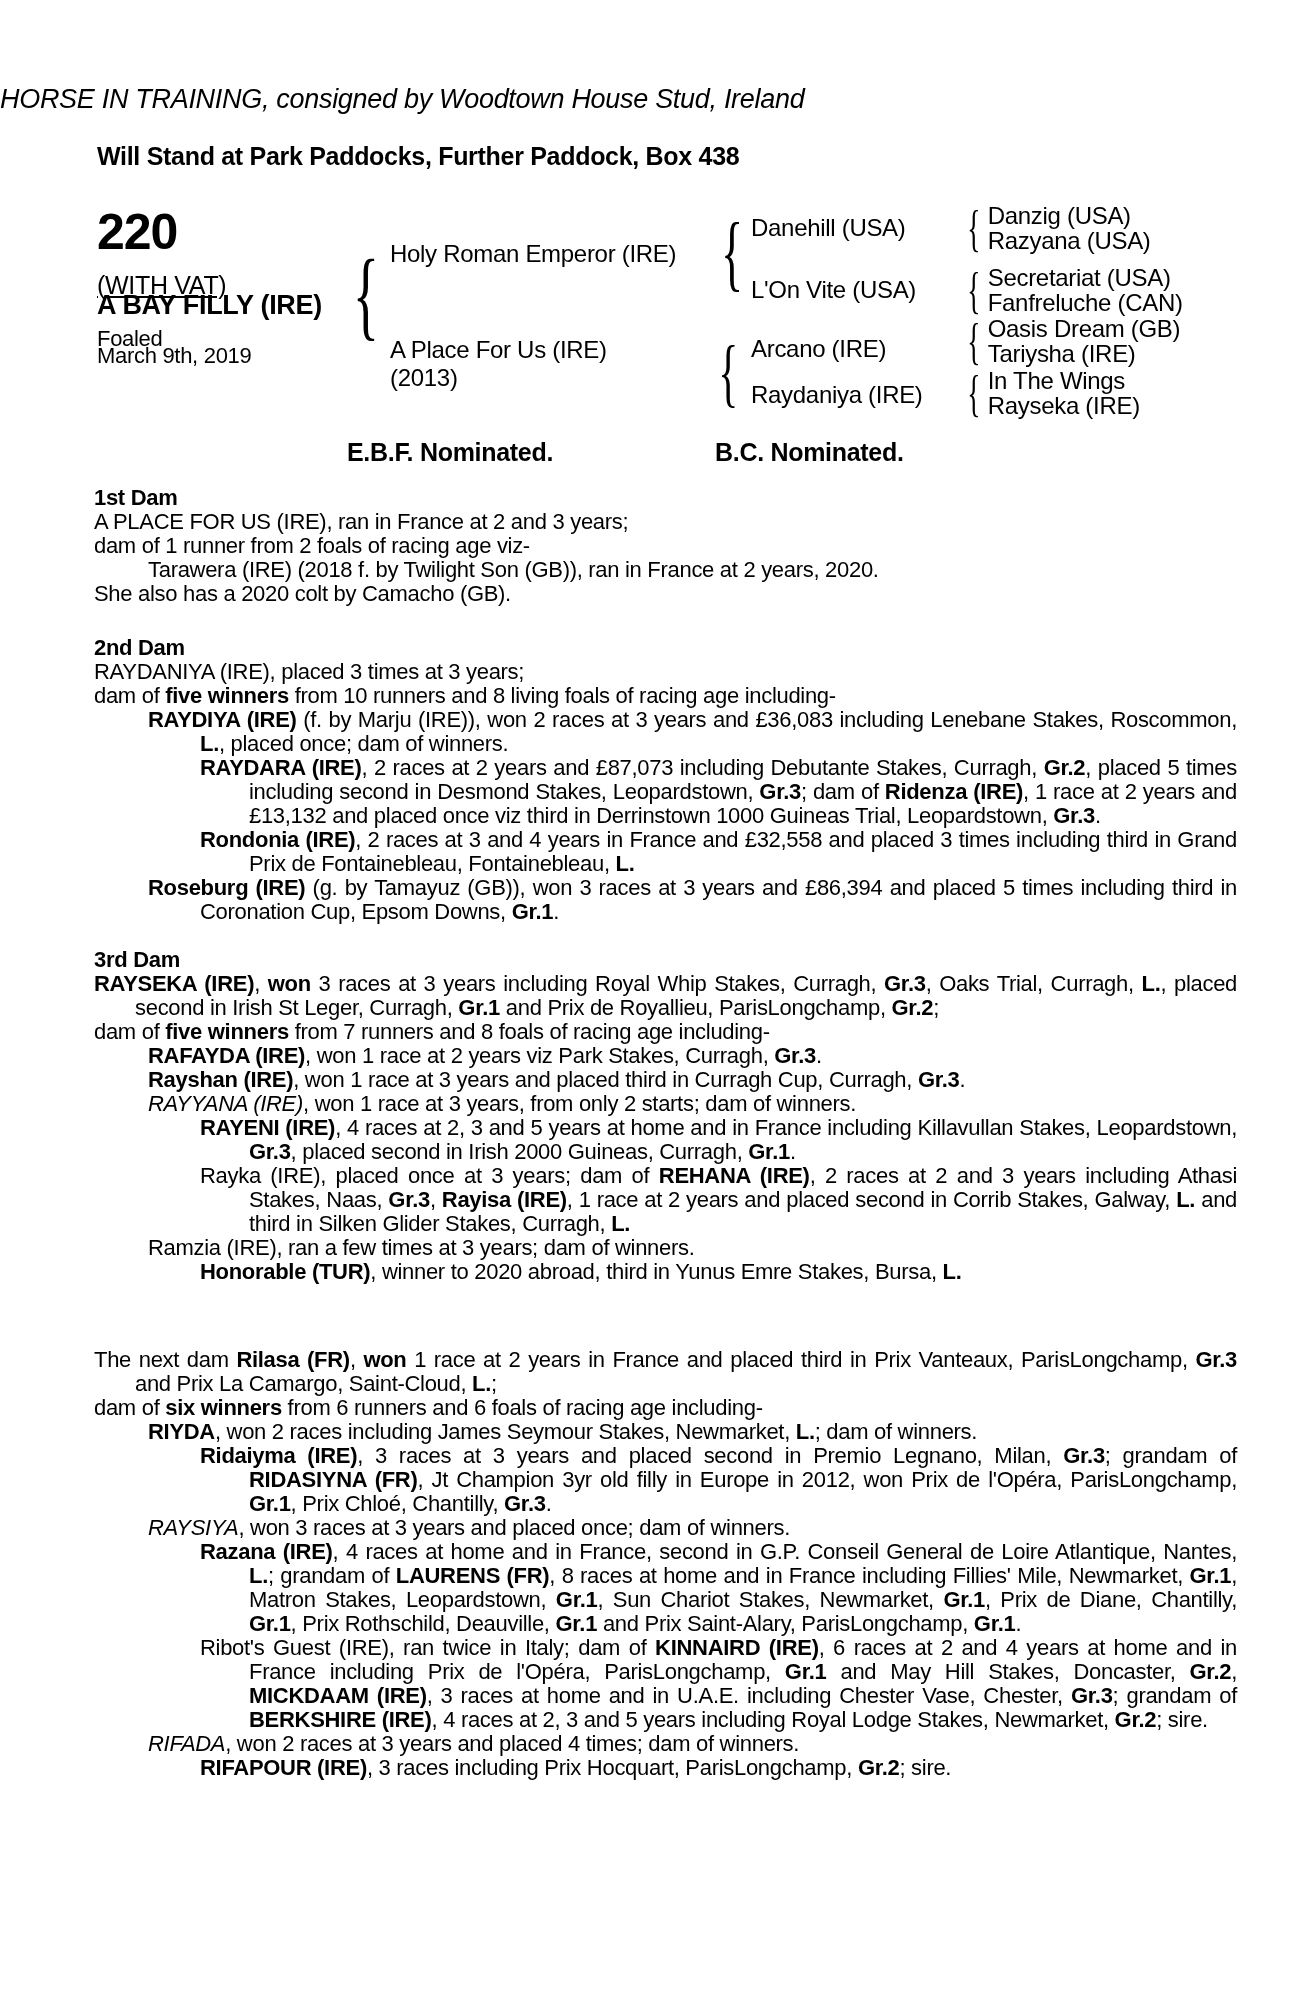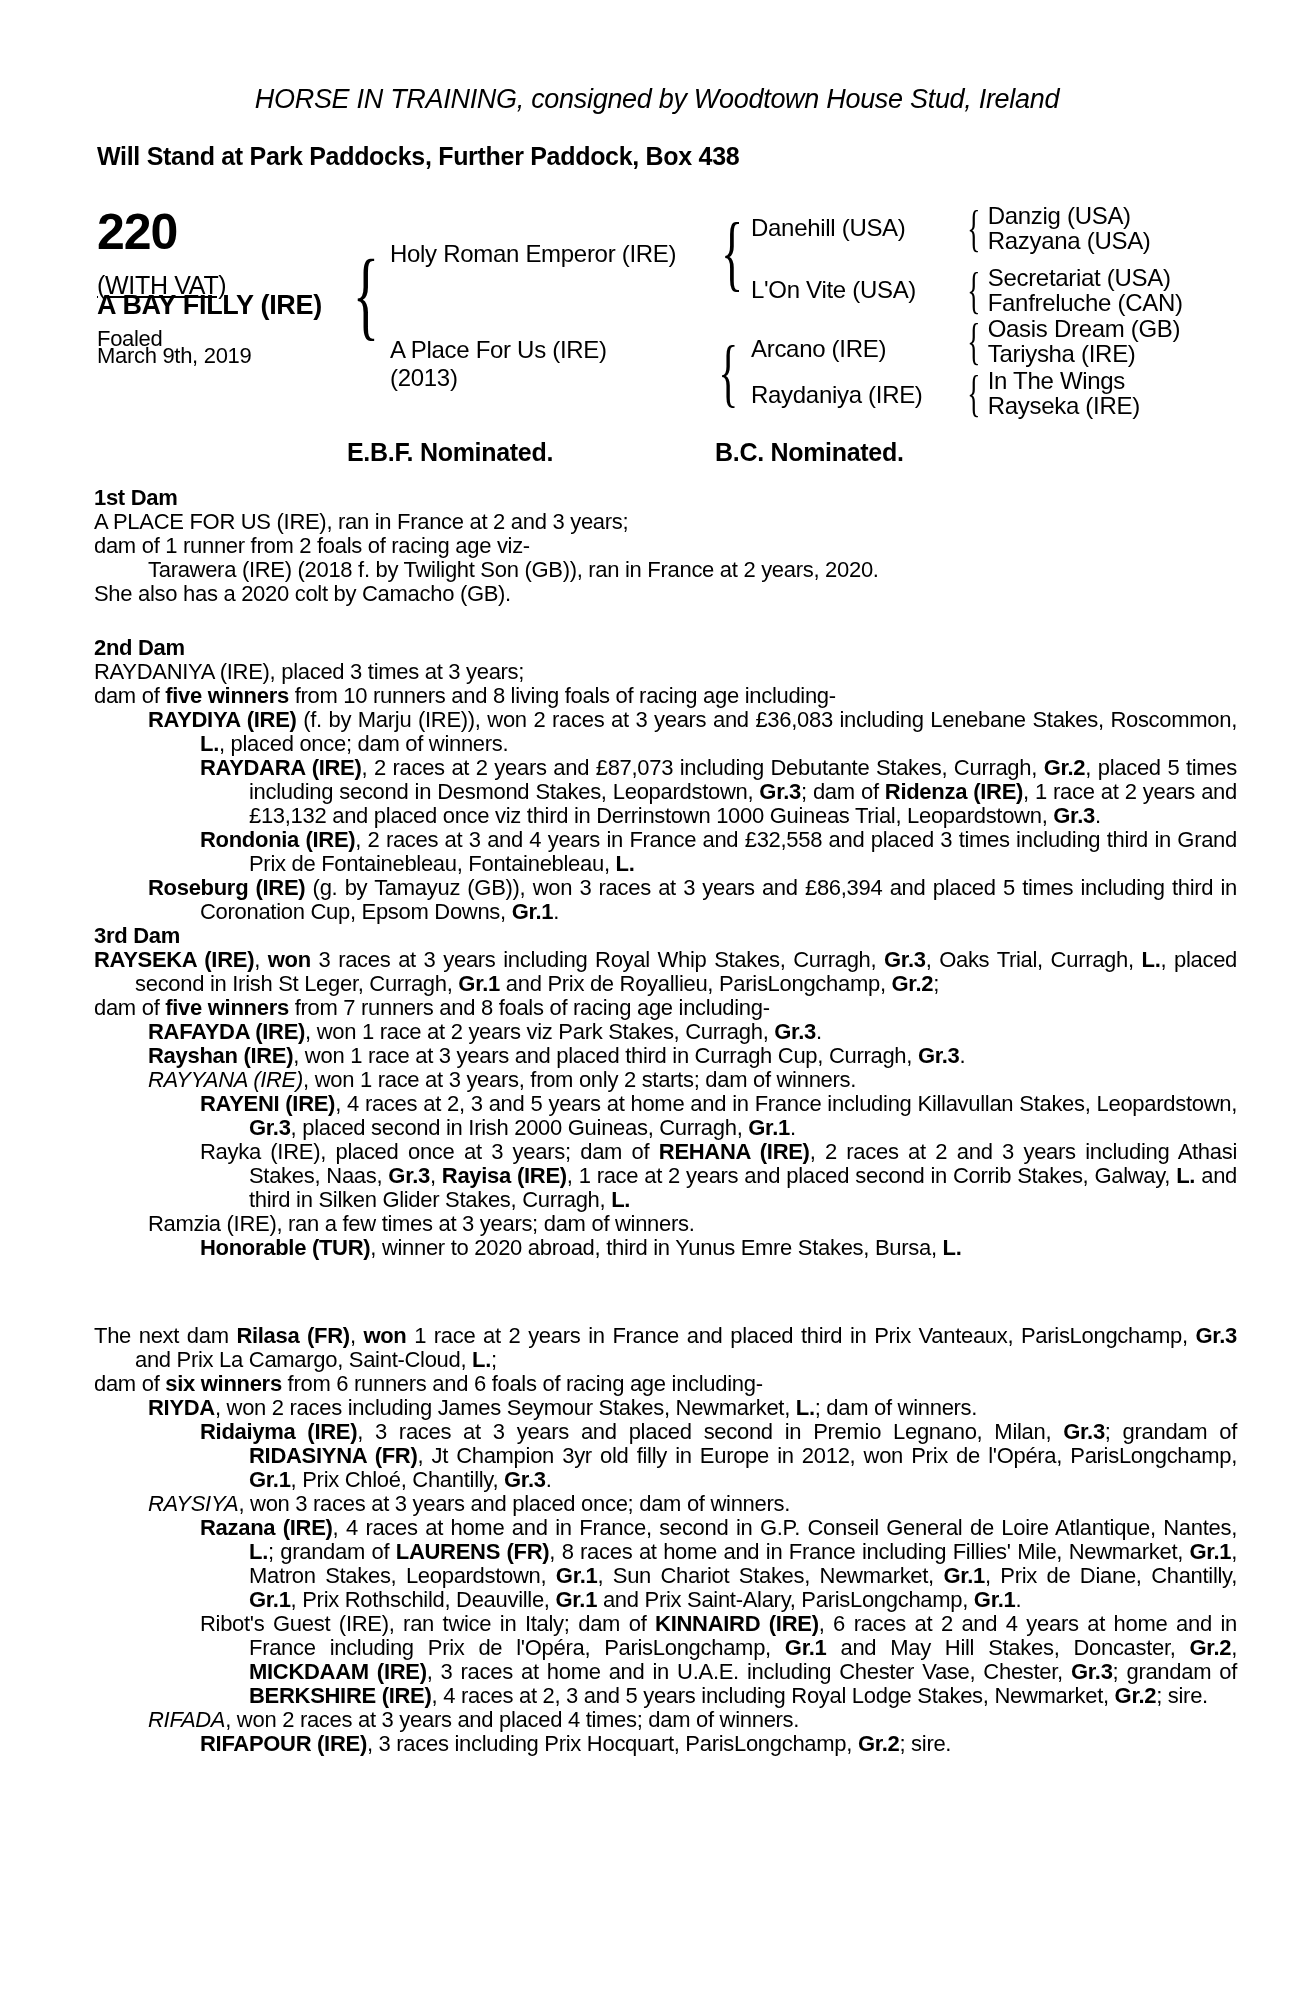--- a/index.html
+++ b/index.html
@@ -1,21 +1,21 @@
 <!DOCTYPE html>
 <html><head>
 <meta charset="utf-8">
 <style>
   html,body { margin:0; padding:0; background:#ffffff; }
   .page {
     position:relative; width:1314px; height:2000px; background:#fff;
     font-family:"Liberation Sans",sans-serif; color:#000; letter-spacing:-0.3px;
     overflow:hidden;
   }
-  .title { position:absolute; top:84px; left:0; width:100%; text-align:center;
+  .title { position:absolute; top:84px; left:0; width:100%; 
            font-style:italic; font-size:27px; }
   .stand { position:absolute; top:142px; left:97px; font-size:25px; font-weight:bold; }
 
   .lot-row { position:absolute; top:203px; left:97px; display:flex; align-items:baseline; gap:10px;flex-direction:column; }
   .lot { font-size:50px; font-weight:bold; letter-spacing:-1px; }
   .vat { font-size:25px;text-decoration:underline; }
 
   .horse { position:absolute; top:290px; left:97px; font-size:27px; font-weight:bold; }
   .foaled { position:absolute; top:326px; left:97px; font-size:22px; }
   .fdate  { position:absolute; top:343px; left:97px; font-size:22px; }
@@ -40,21 +40,21 @@
   .ggp .names div { font-size:24px; line-height:25px; white-space:nowrap; }
   .ggp1 { top:202px; } .ggp2 { top:264px; } .ggp3 { top:315px; } .ggp4 { top:367px; }
 
   .ebf { position:absolute; top:438px; left:347px; font-size:25px; font-weight:bold; }
   .bc  { position:absolute; top:438px; left:715px; font-size:25px; font-weight:bold; }
 
   .body-text { position:absolute; top:486px; left:94px; width:1143px;
                font-size:22px; line-height:24px; }
   .section { margin:0; }
   .section:nth-of-type(2) { margin-top:30px; }
-  .section:nth-of-type(3) { }
+  .section:nth-of-type(3) { margin-top:24px; }
   .section:nth-of-type(4) { margin-top:64px; }
   .heading { font-weight:bold; }
   .para { margin:0; text-align:justify; }
   .p0 { padding-left:41px;  text-indent:-41px; }
   .p1 { padding-left:106px; text-indent:-52px; }
   .p2 { padding-left:155px; text-indent:-49px; }
   .b { font-weight:bold; }
   .i { font-style:italic; }
 </style>
 </head>

